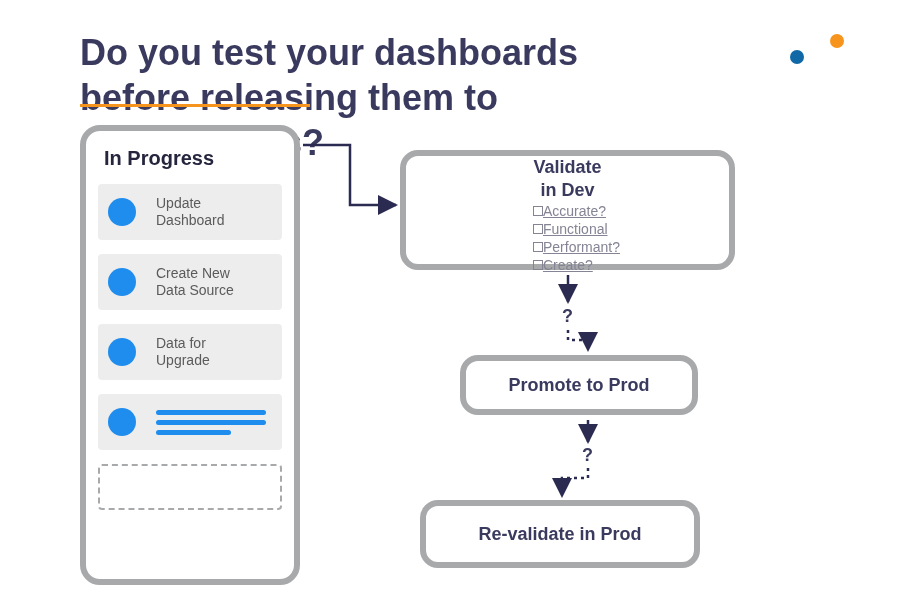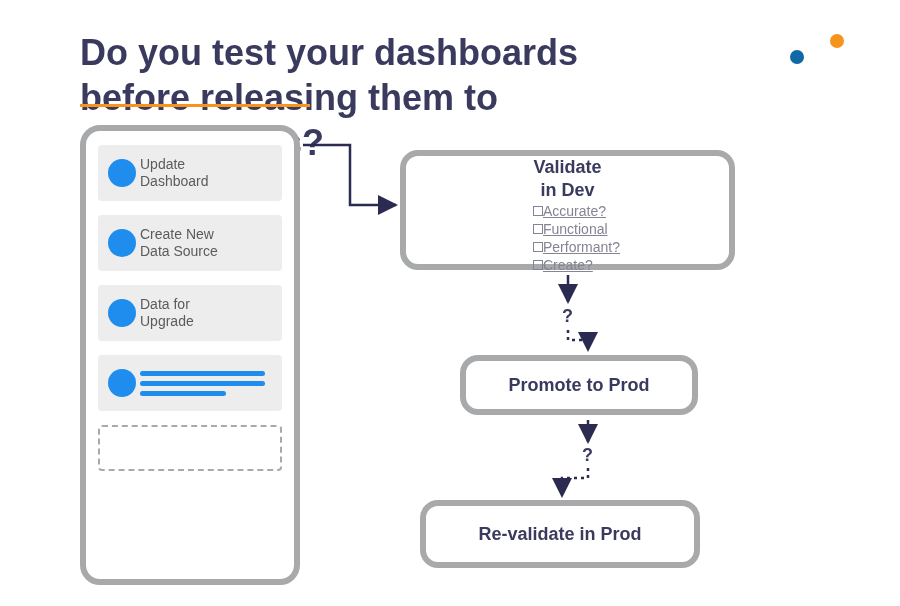--- a/index.html
+++ b/index.html
@@ -65,21 +65,21 @@
   margin: 2px 0 14px 6px;
 }
 .item {
   display: flex;
   align-items: center;
   background: #ededed;
   border-radius: 4px;
   padding: 10px 10px;
   margin-bottom: 14px;
   min-height: 56px;
-  gap: 4px;
+  gap: 20px;
 }
 .item .bullet {
   width: 28px;
   height: 28px;
   border-radius: 50%;
   background: #1f8ded;
   flex-shrink: 0;
 }
 .item .label {
   font-size: 14px;
@@ -173,20 +173,21 @@
 </style>
 </head>
 <body>
 
 <div class="heading">Do you test your dashboards before releasing them to stakeholders?</div>
 <div class="underline"></div>
 <div class="dot-blue"></div>
 <div class="dot-orange"></div>
 
 <div class="panel">
+  <div class="panel-title">In Progress</div>
 
   <div class="item">
     <div class="bullet"></div>
     <div class="label">Update
 Dashboard</div>
   </div>
   <div class="item">
     <div class="bullet"></div>
     <div class="label">Create New
 Data Source</div>

